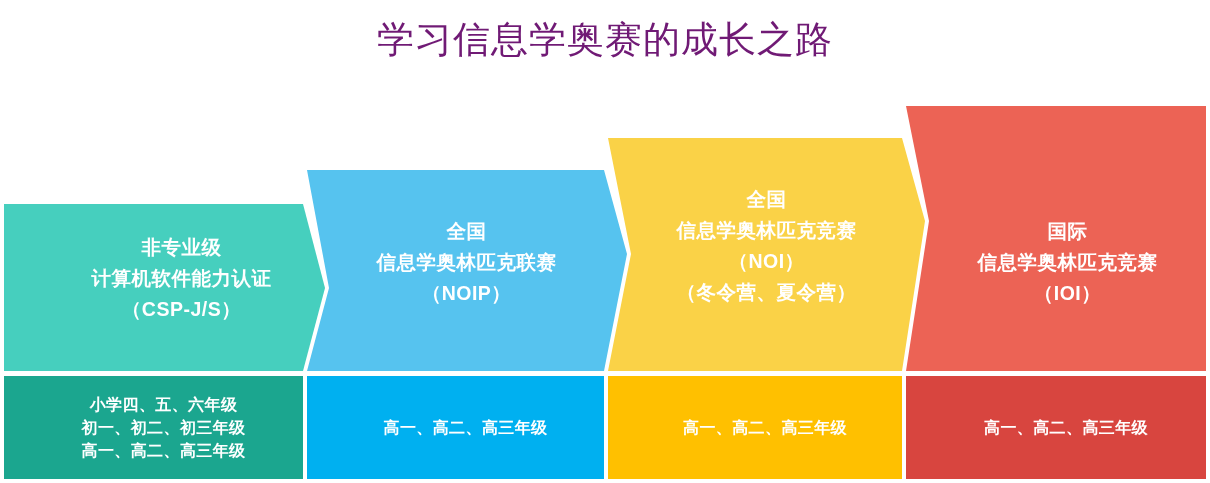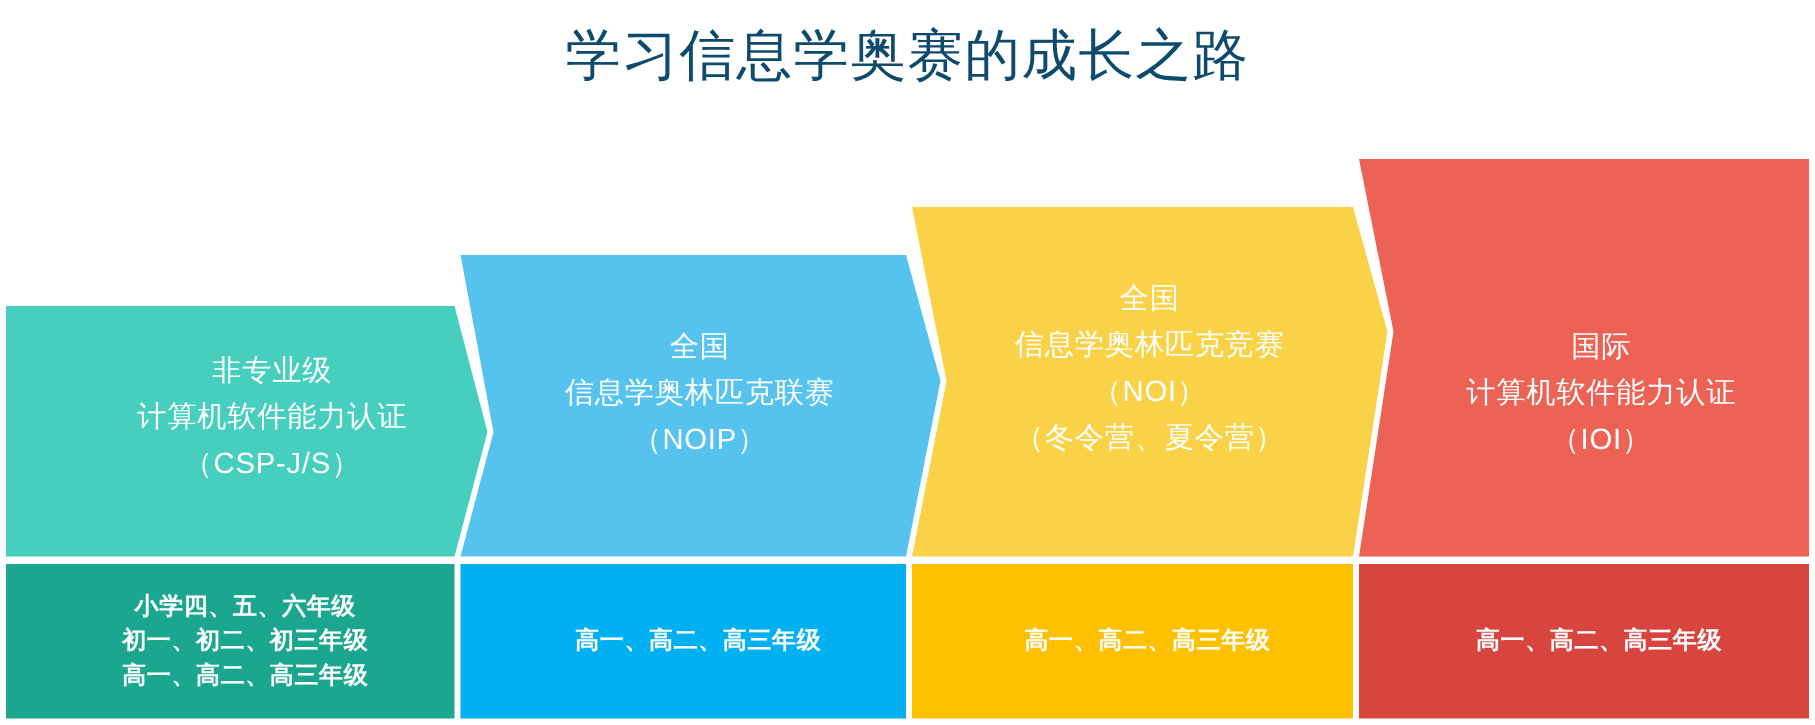--- a/index.html
+++ b/index.html
@@ -17,25 +17,24 @@
     background: #ffffff;
   }
   #title {
     position: absolute;
     left: 0;
     top: 14px;
     width: 1210px;
     text-align: center;
     font-size: 37px;
     font-weight: 400;
-    color: #0c4a6e;
+    color: #701a75;
     letter-spacing: 1px;
     line-height: 52px;
     white-space: nowrap;
-    font-family: Liberation Mono, monospace;
   }
 
   
   #chev-wrap {
     position: absolute;
     left: 0;
     top: 0;
     width: 1210px;
     height: 483px;
   }
@@ -46,21 +45,21 @@
     width: 1210px;
     height: 483px;
     display: block;
   }
 
   .step-label {
     position: absolute;
     text-align: center;
     color: #ffffff;
     font-size: 19.5px;
-    font-weight: 400;
+    font-weight: 700;
     line-height: 31px;
     white-space: pre-line;
     letter-spacing: 0.5px;
     pointer-events: none;
   }
   .foot-label {
     position: absolute;
     text-align: center;
     color: #ffffff;
     font-size: 16px;
@@ -99,21 +98,21 @@
 计算机软件能力认证
 （CSP-J/S）</div>
     <div class="step-label" style="left:329px; top:216px; width:275px;">全国
 信息学奥林匹克联赛
 （NOIP）</div>
     <div class="step-label" style="left:631px; top:184px; width:271px;">全国
 信息学奥林匹克竞赛
 （NOI）
 （冬令营、夏令营）</div>
     <div class="step-label" style="left:929px; top:216px; width:277px;">国际
-计算机软件能力认证
+信息学奥林匹克竞赛
 （IOI）</div>
 
     <div class="foot-label" style="left:4px;  top:393px; width:299px;">小学四、五、六年级
 初一、初二、初三年级
 高一、高二、高三年级</div>
     <div class="foot-label" style="left:307px; top:416px; width:297px;">高一、高二、高三年级</div>
     <div class="foot-label" style="left:608px; top:416px; width:294px;">高一、高二、高三年级</div>
     <div class="foot-label" style="left:906px; top:416px; width:300px;">高一、高二、高三年级</div>
   </div>
 

